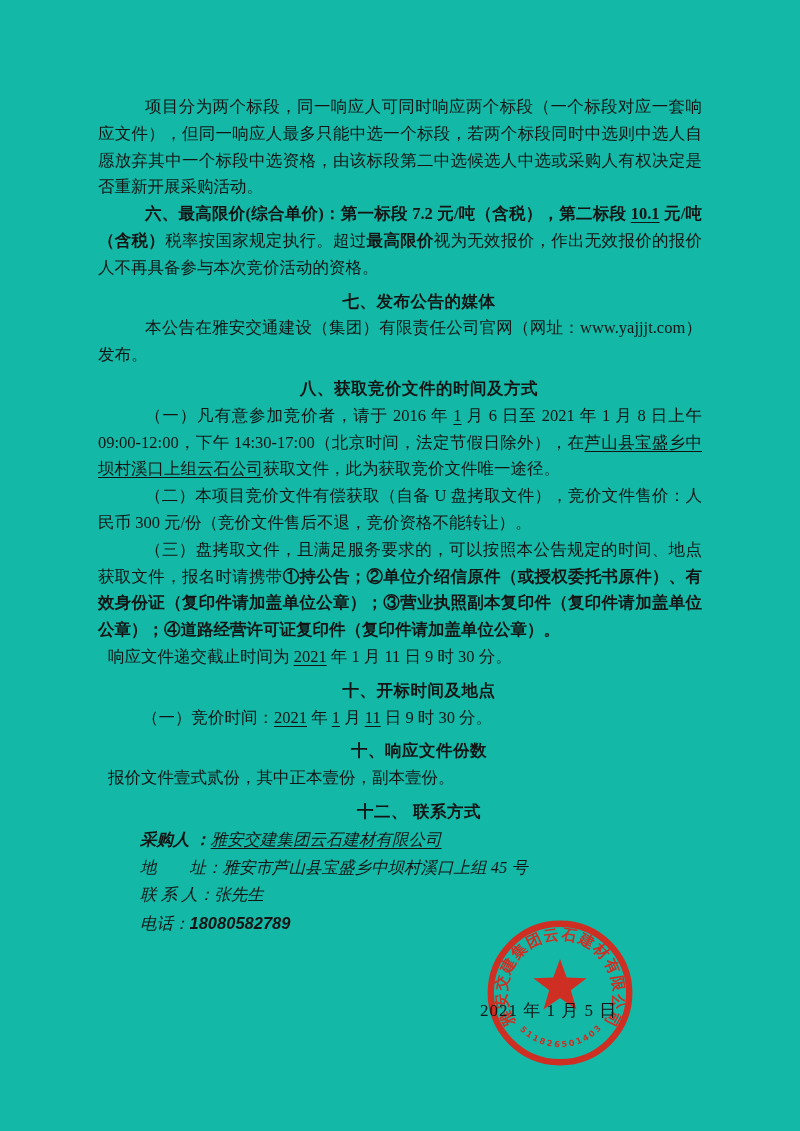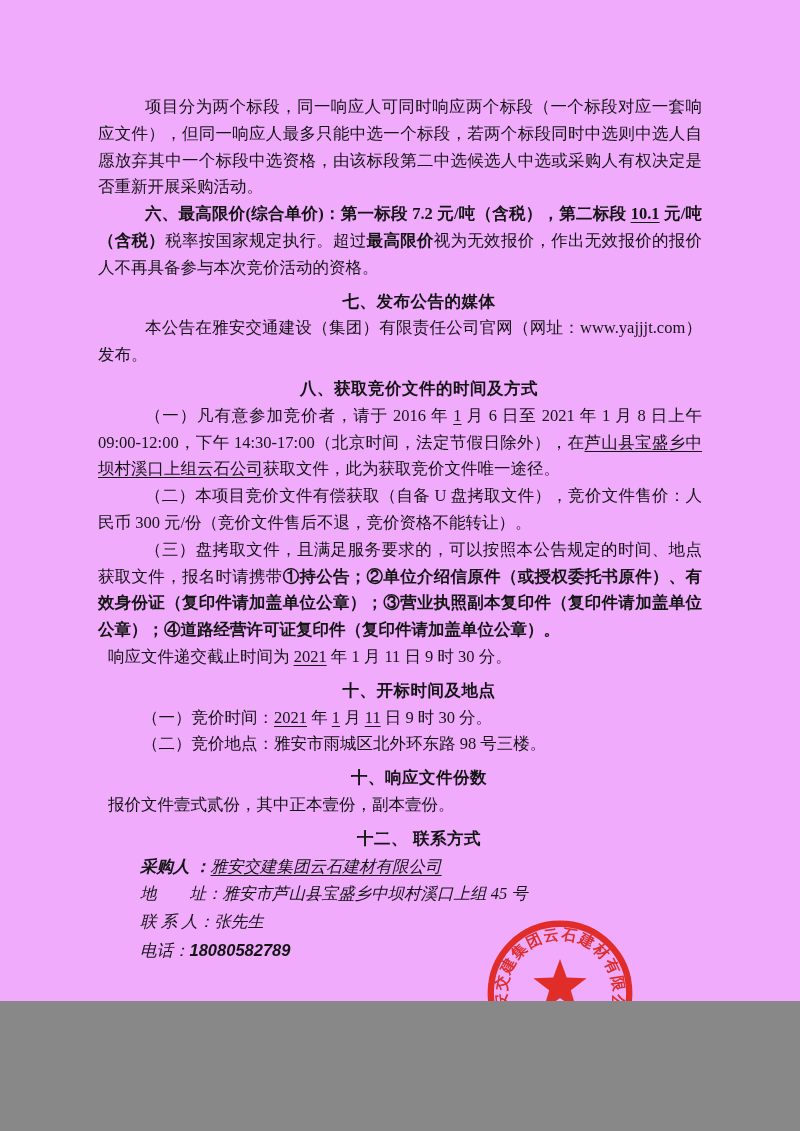--- a/index.html
+++ b/index.html
@@ -1,20 +1,20 @@
 <!DOCTYPE html>
 <html lang="zh"><head>
 <meta charset="utf-8">
 <style>
   html,body { margin:0; padding:0; background:#888; }
   .page {
     position:relative;
-    width:800px; height:1001px;
+    width:800px; height:1131px;
     margin:0 auto;
-    background:#f0abfc;
+    background:#14b8a6;
     font-family:"Liberation Serif", serif;
     color:#141414;
     overflow:hidden;
   }
   .doc {
     position:absolute;
     left:98px; top:94px;
     width:604px;
     font-size:16.5px;
     line-height:26.8px;
@@ -74,21 +74,20 @@
       <p class="para"><span class="b">六、最高限价(综合单价)：第一标段 7.2 元/吨（含税），第二标段 </span><span class="b u">10.1</span><span class="b"> 元/吨（含税）</span><span>税率按国家规定执行。超过</span><span class="b">最高限价</span><span>视为无效报价，作出无效报价的报价人不再具备参与本次竞价活动的资格。</span></p>
       <p class="heading"><span>七、发布公告的媒体</span></p>
       <p class="para"><span>本公告在雅安交通建设（集团）有限责任公司官网（网址：www.yajjjt.com）发布。</span></p>
       <p class="heading"><span>八、获取竞价文件的时间及方式</span></p>
       <p class="para"><span>（一）凡有意参加竞价者，请于 2016 年 </span><span class="u">1</span><span> 月 6 日至 2021 年 1 月 8 日上午 09:00-12:00，下午 14:30-17:00（北京时间，法定节假日除外），在</span><span class="u">芦山县宝盛乡中坝村溪口上组云石公司</span><span>获取文件，此为获取竞价文件唯一途径。</span></p>
       <p class="para"><span>（二）本项目竞价文件有偿获取（自备 U 盘拷取文件），竞价文件售价：人民币 300 元/份（竞价文件售后不退，竞价资格不能转让）。</span></p>
       <p class="para"><span>（三）盘拷取文件，且满足服务要求的，可以按照本公告规定的时间、地点获取文件，报名时请携带</span><span class="b">①持公告；②单位介绍信原件（或授权委托书原件）、有效身份证（复印件请加盖单位公章）；③营业执照副本复印件（复印件请加盖单位公章）；④道路经营许可证复印件（复印件请加盖单位公章）。</span></p>
       <p class="sub"><span>响应文件递交截止时间为 </span><span class="u">2021</span><span> 年 1 月 11 日 9 时 30 分。</span></p>
       <p class="heading"><span>十、开标时间及地点</span></p>
       <p class="para2"><span>（一）竞价时间：</span><span class="u">2021</span><span> 年 </span><span class="u">1</span><span> 月 </span><span class="u">11</span><span> 日 9 时 30 分。</span></p>
-      <p class="para2"><span>（二）竞价地点：雅安市雨城区北外环东路 98 号三楼。</span></p>
       <p class="heading"><span>十、响应文件份数</span></p>
       <p class="sub"><span>报价文件壹式贰份，其中正本壹份，副本壹份。</span></p>
       <p class="heading"><span>十二、 联系方式</span></p>
       <p class="contact"><span class="b">采购人 ：</span><span class="u">雅安交建集团云石建材有限公司</span></p>
       <p class="contact"><span>地　　址：雅安市芦山县宝盛乡中坝村溪口上组 45 号</span></p>
       <p class="contact"><span>联 系 人：张先生</span></p>
       <p class="contact"><span>电话：</span><span class="b">18080582789</span></p>
     </div>
 
   <svg class="seal" viewBox="0 0 160 160" aria-hidden="true">

